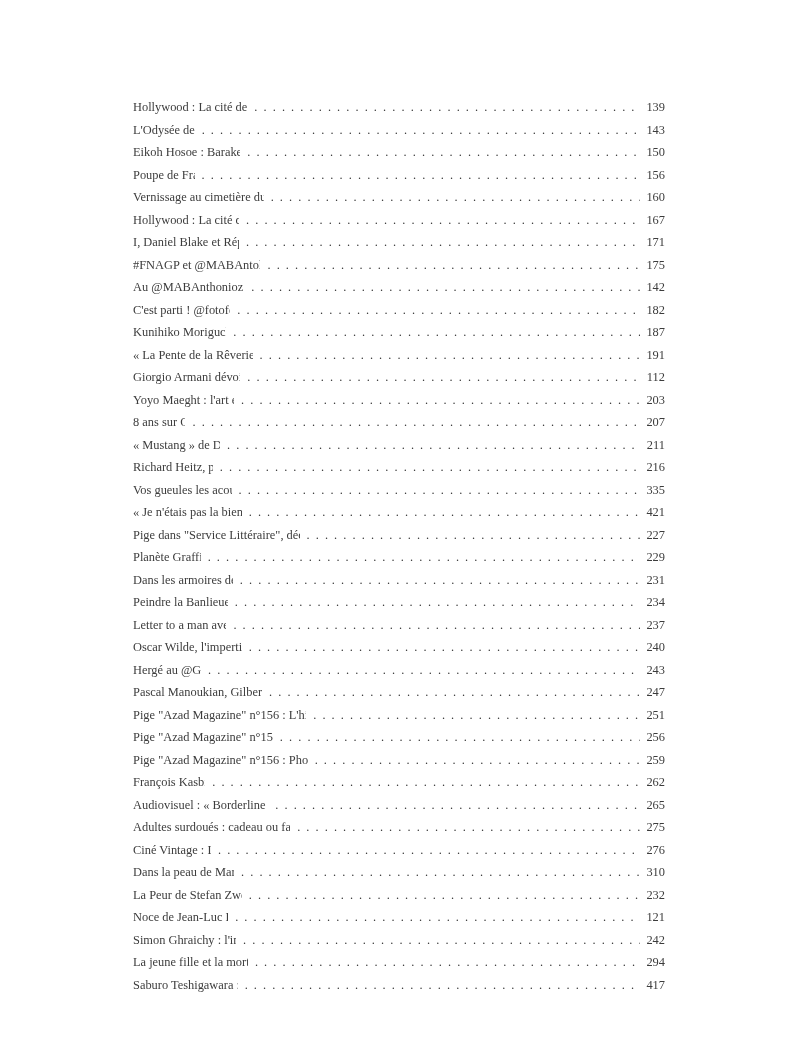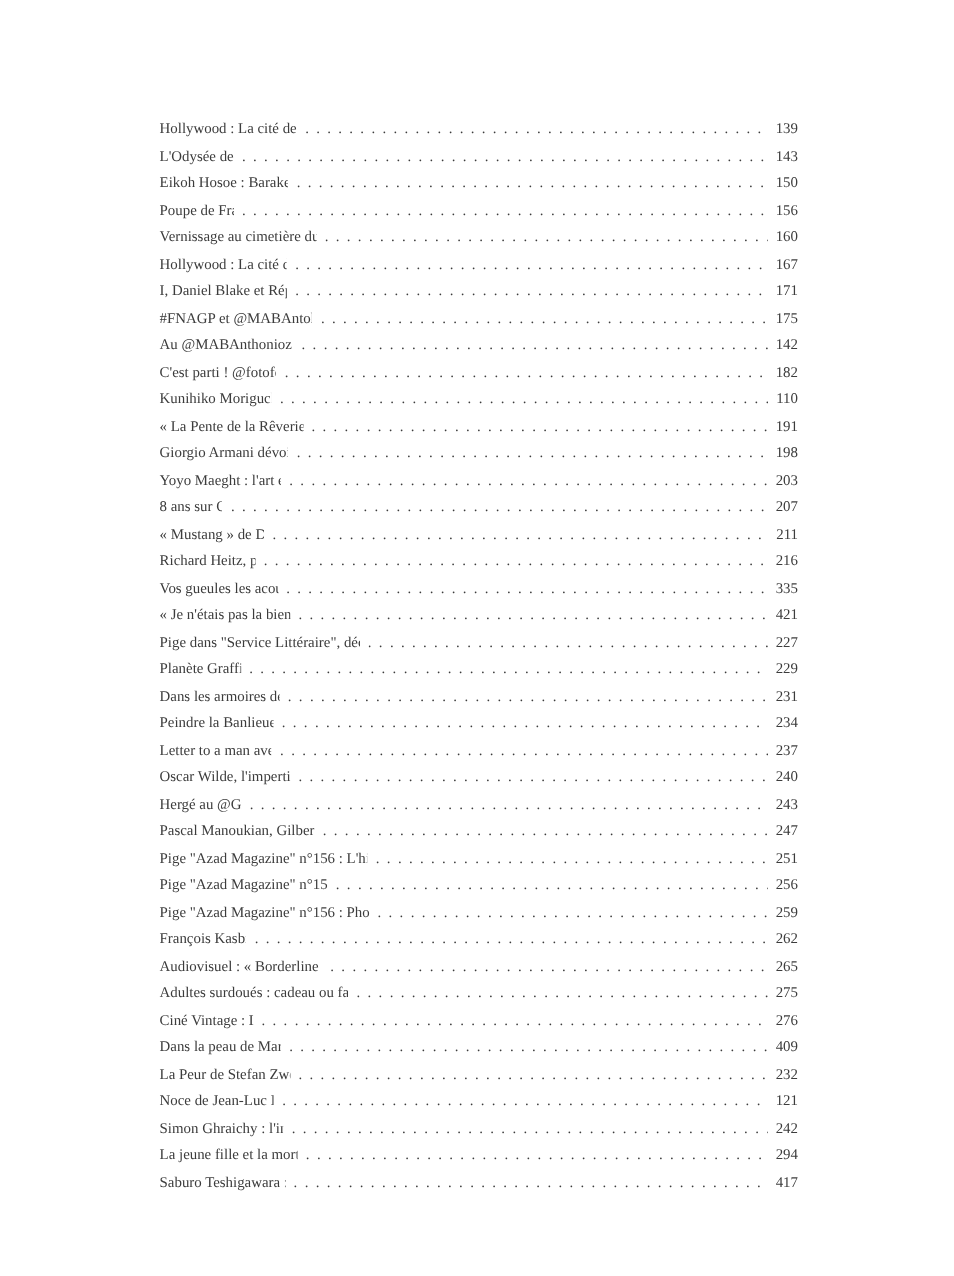--- a/index.html
+++ b/index.html
@@ -114,31 +114,31 @@
         <span class="toc-page">142</span>
       </div>
       <div class="toc-entry">
         <span class="toc-title">C'est parti ! @fotofeverparis au @CdLouvre</span>
         <span class="toc-leader"></span>
         <span class="toc-page">182</span>
       </div>
       <div class="toc-entry">
         <span class="toc-title">Kunihiko Moriguchi : Vers un ordre caché</span>
         <span class="toc-leader"></span>
-        <span class="toc-page">110</span>
+        <span class="toc-page">187</span>
       </div>
       <div class="toc-entry">
         <span class="toc-title">« La Pente de la Rêverie » à la Maison Victor Hugo, Paris</span>
         <span class="toc-leader"></span>
         <span class="toc-page">191</span>
       </div>
       <div class="toc-entry">
         <span class="toc-title">Giorgio Armani dévoile sa capsule "New Normal"</span>
         <span class="toc-leader"></span>
-        <span class="toc-page">198</span>
+        <span class="toc-page">112</span>
       </div>
       <div class="toc-entry">
         <span class="toc-title">Yoyo Maeght : l'art et la générosité en héritage</span>
         <span class="toc-leader"></span>
         <span class="toc-page">203</span>
       </div>
       <div class="toc-entry">
         <span class="toc-title">8 ans sur Over-Blog !</span>
         <span class="toc-leader"></span>
         <span class="toc-page">207</span>
@@ -234,21 +234,21 @@
         <span class="toc-page">275</span>
       </div>
       <div class="toc-entry">
         <span class="toc-title">Ciné Vintage : Le film fantastique</span>
         <span class="toc-leader"></span>
         <span class="toc-page">276</span>
       </div>
       <div class="toc-entry">
         <span class="toc-title">Dans la peau de Maria Callas par Alain Duault</span>
         <span class="toc-leader"></span>
-        <span class="toc-page">409</span>
+        <span class="toc-page">310</span>
       </div>
       <div class="toc-entry">
         <span class="toc-title">La Peur de Stefan Zweig adapté par Elodie Ménant</span>
         <span class="toc-leader"></span>
         <span class="toc-page">232</span>
       </div>
       <div class="toc-entry">
         <span class="toc-title">Noce de Jean-Luc Lagarce par Pierre Notte</span>
         <span class="toc-leader"></span>
         <span class="toc-page">121</span>

